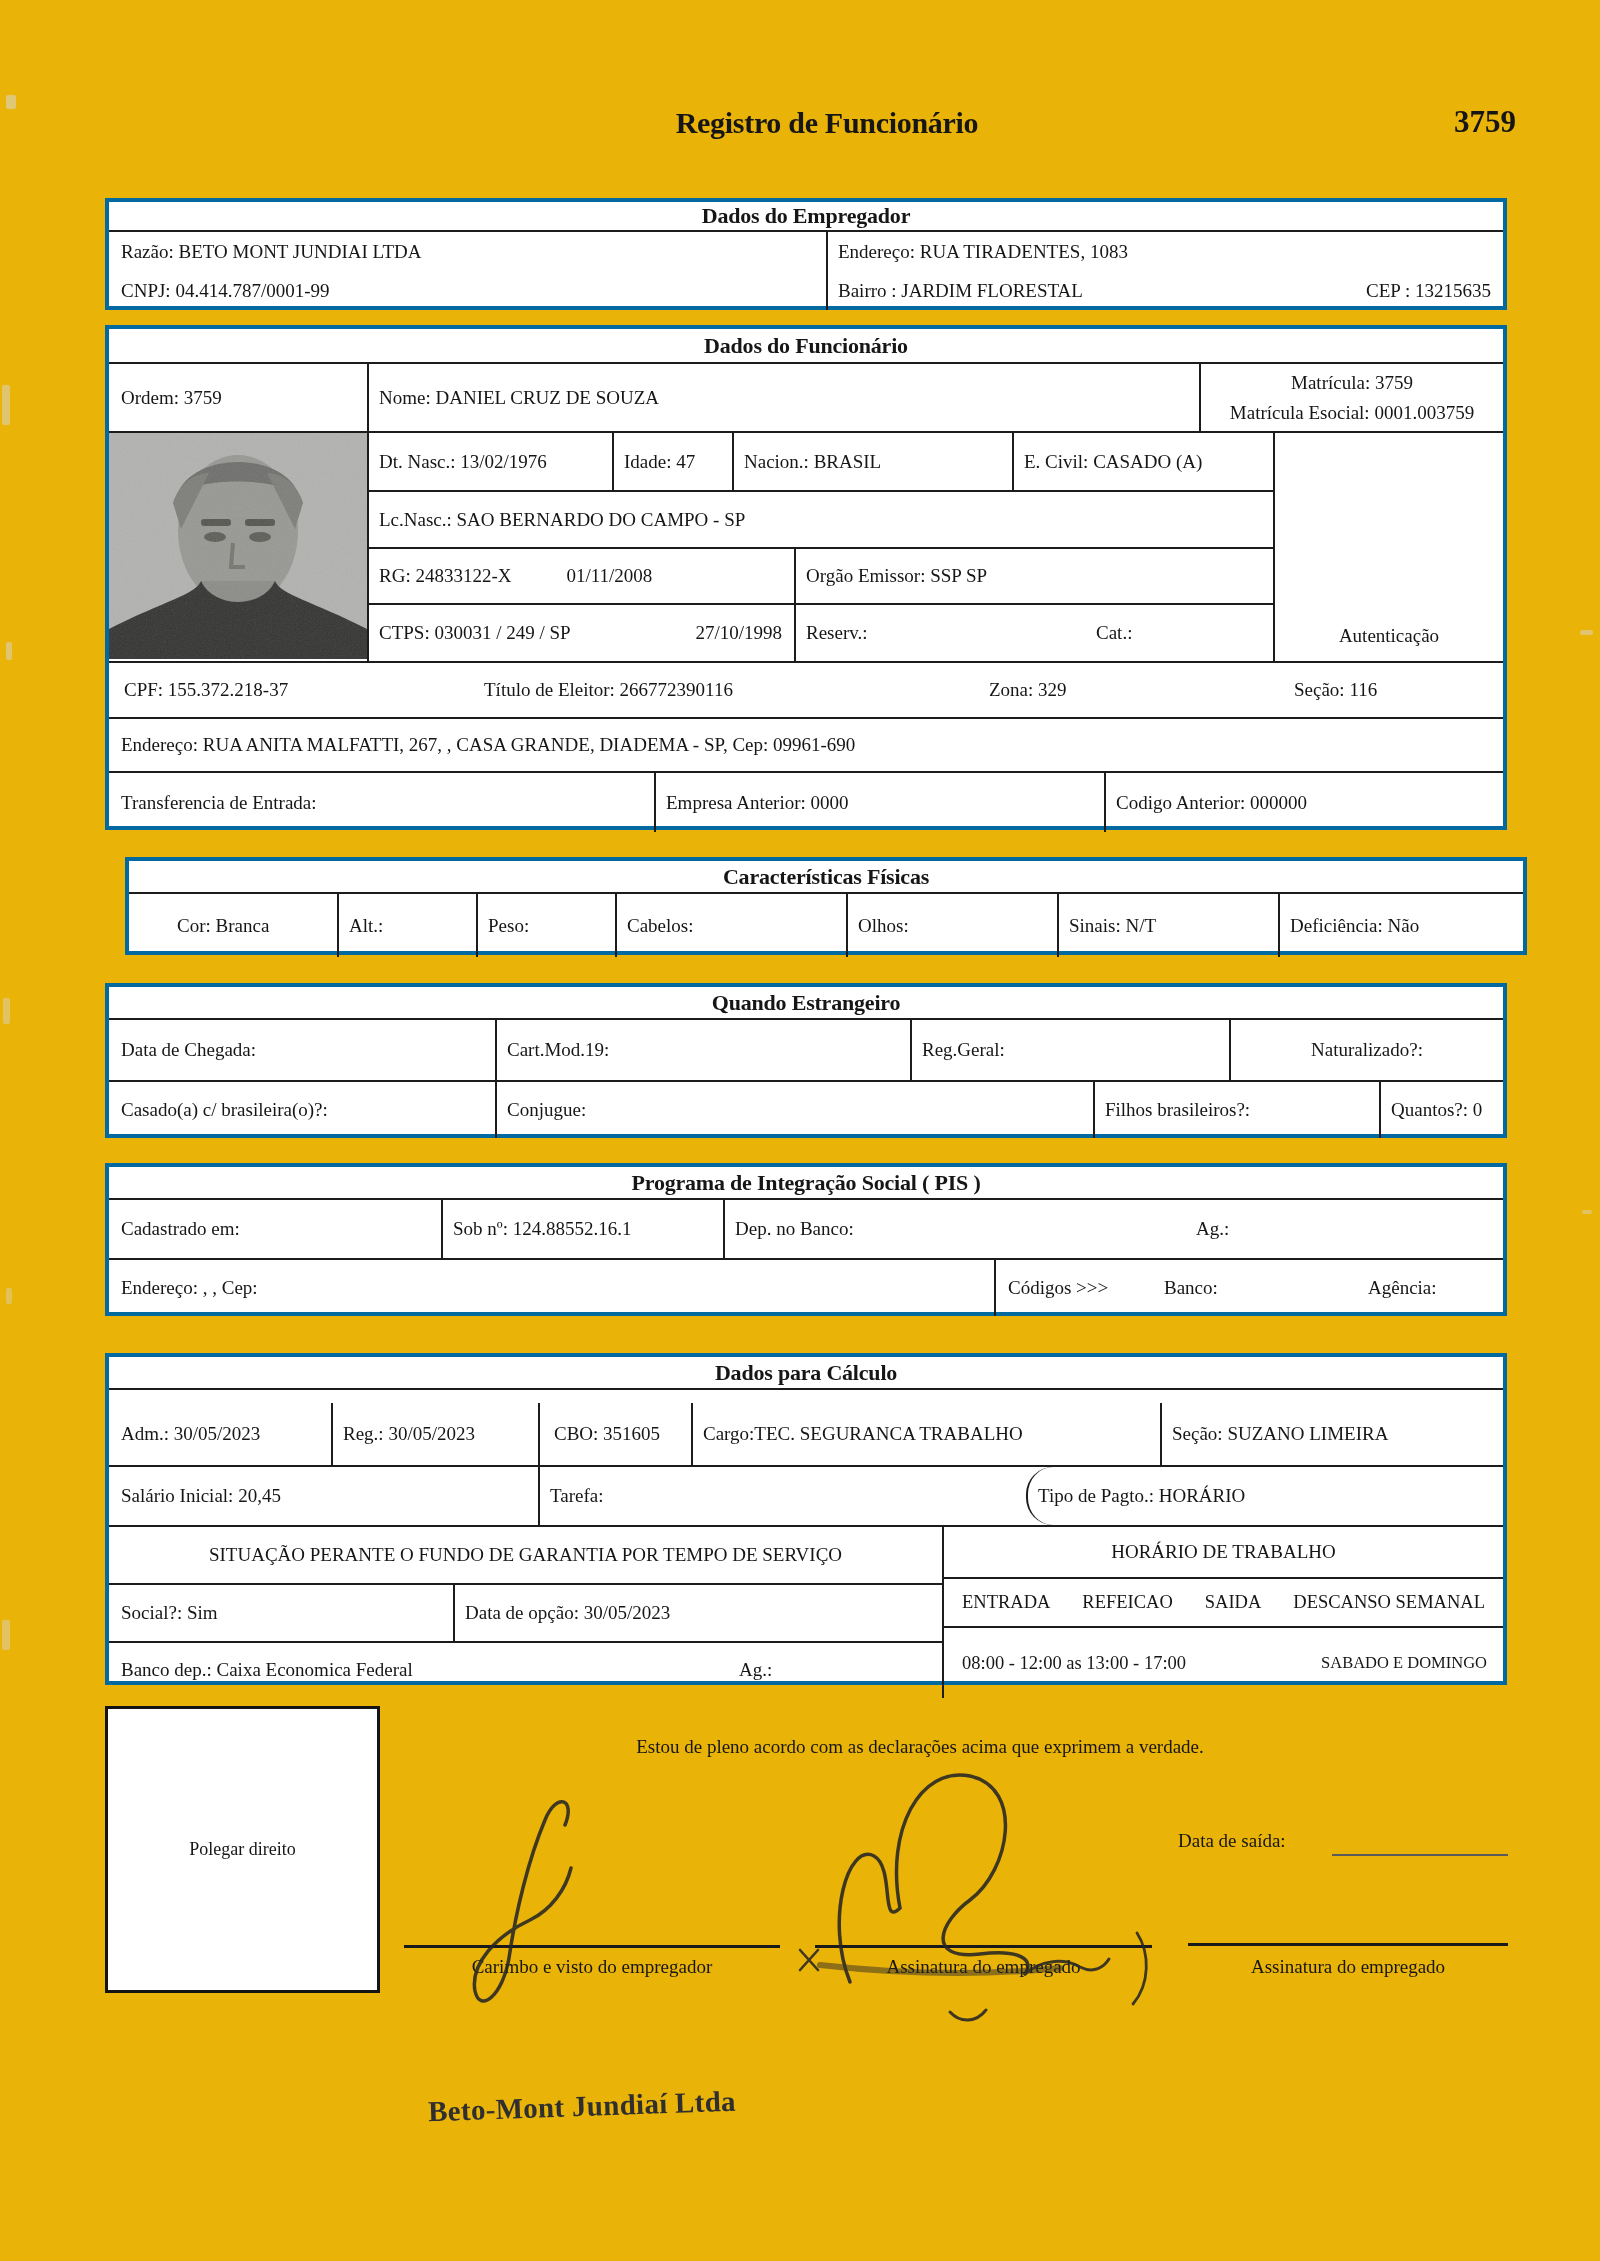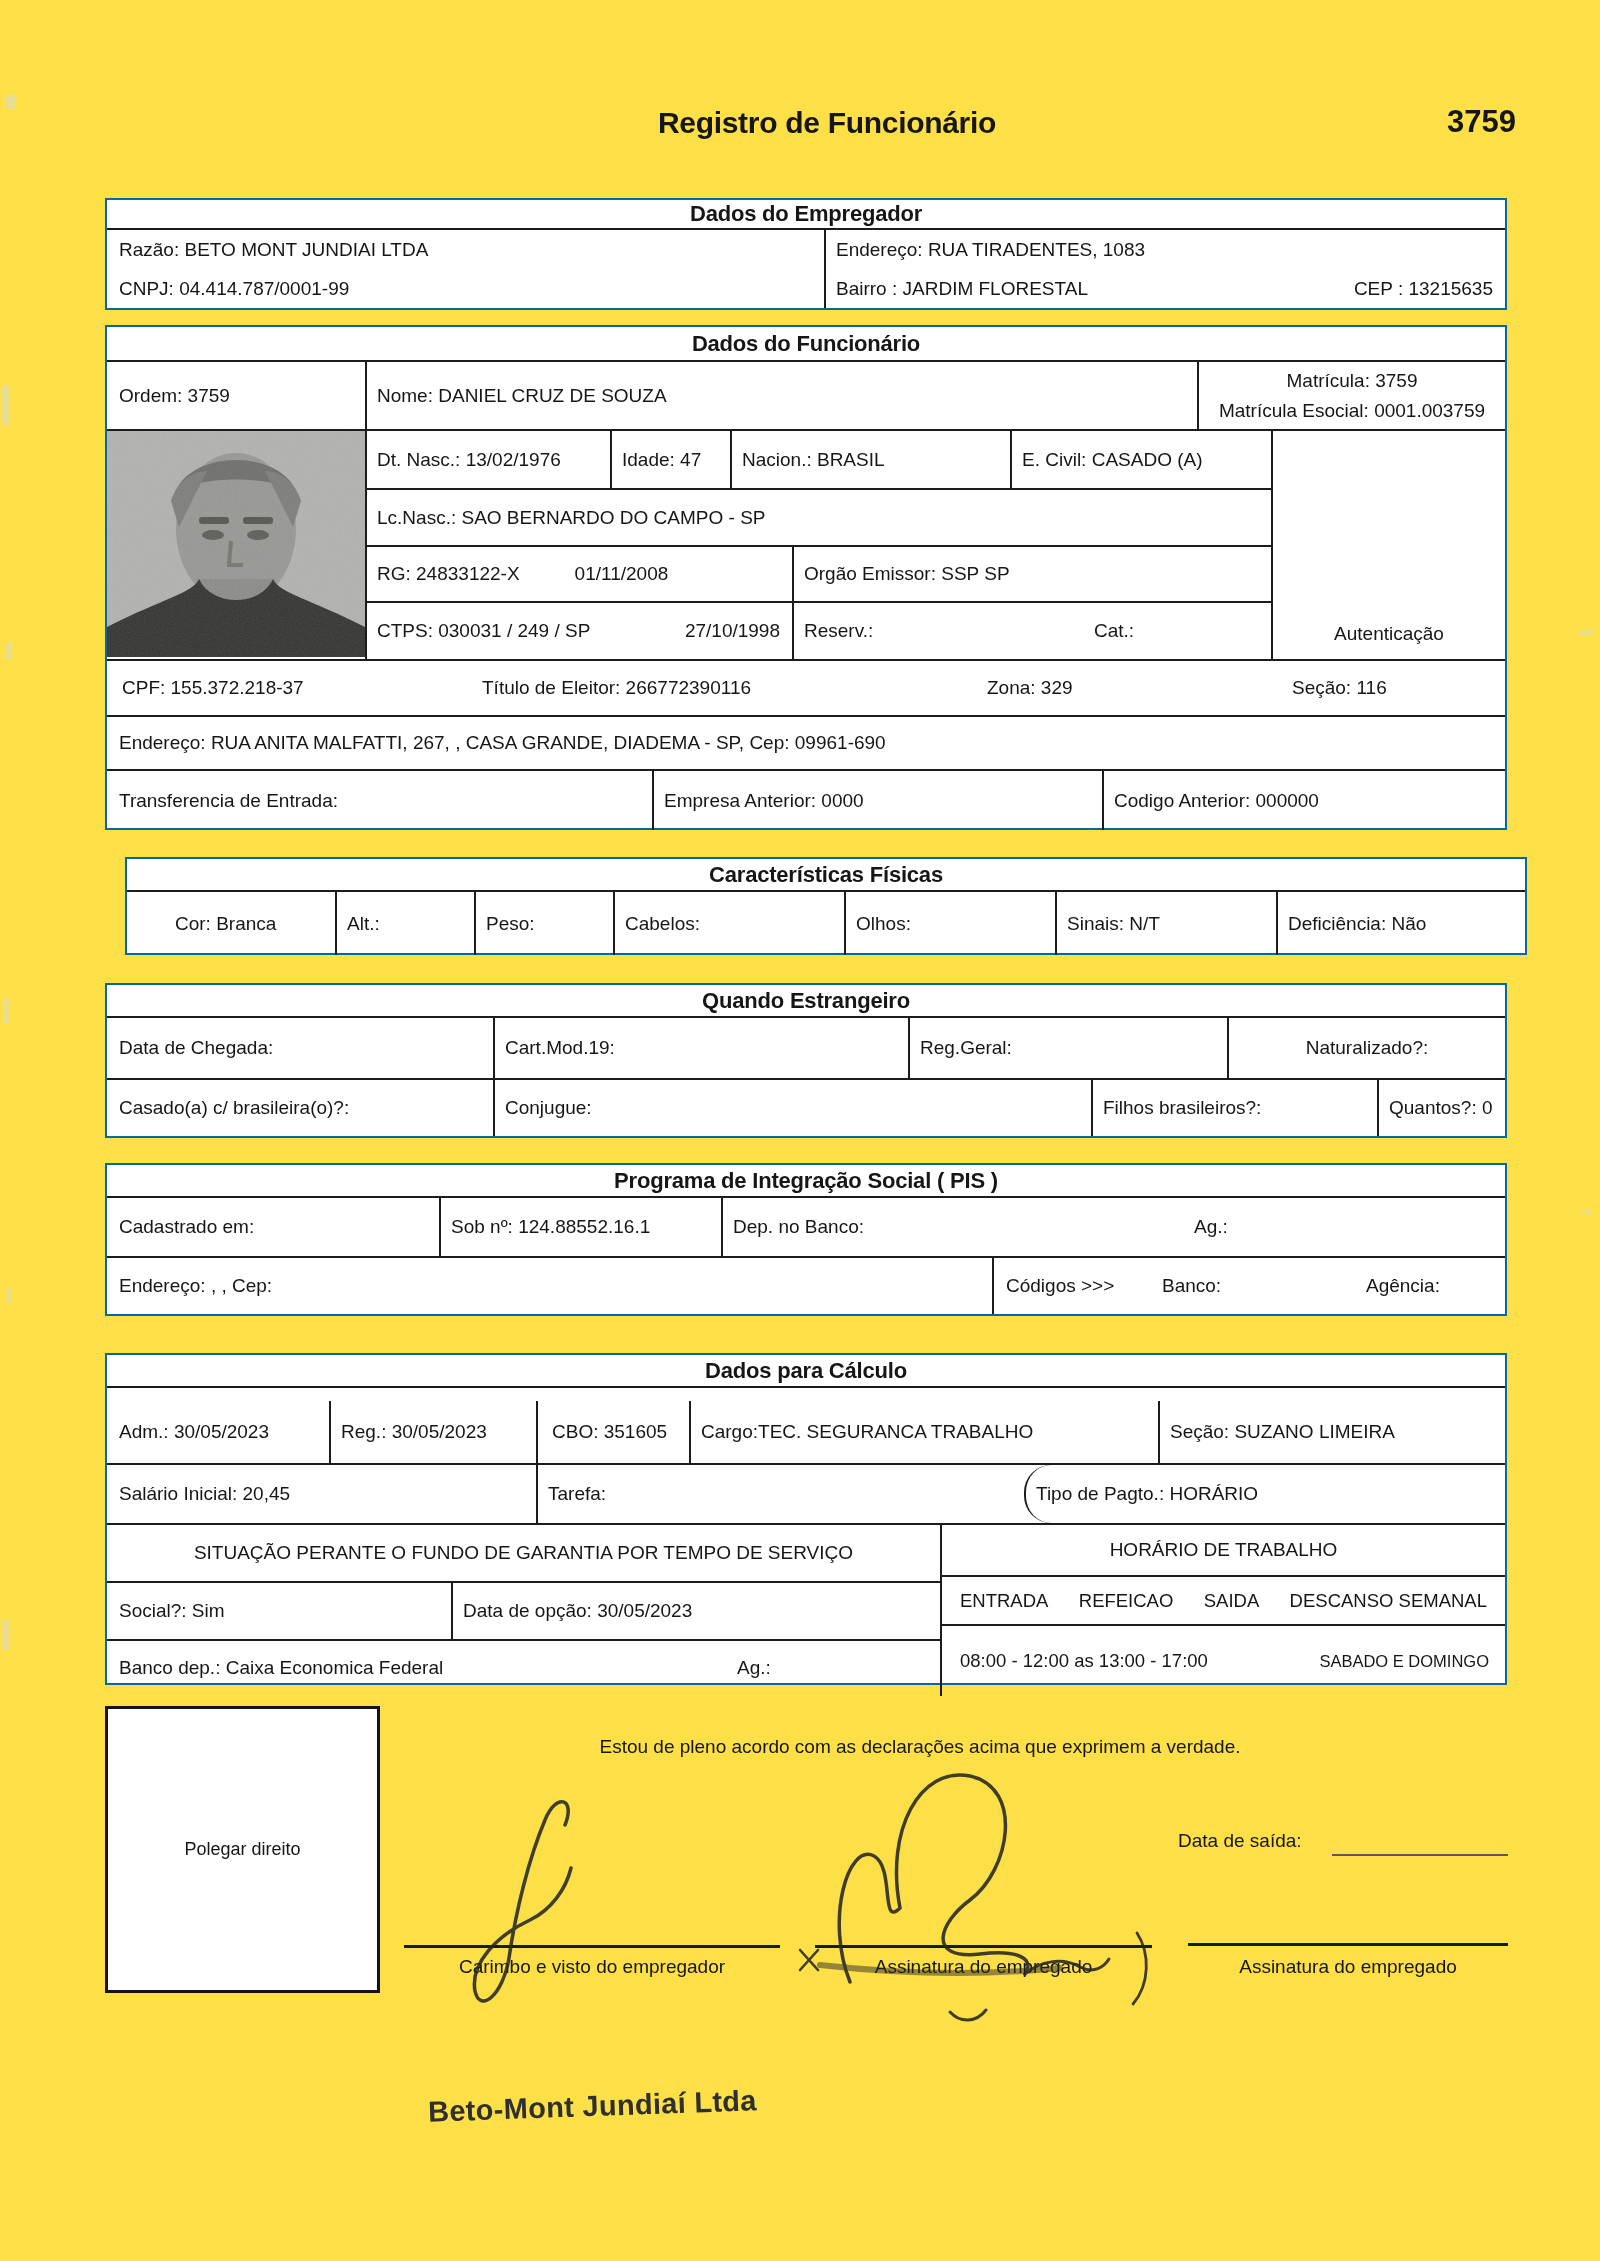--- a/index.html
+++ b/index.html
@@ -1,19 +1,19 @@
 <!DOCTYPE html>
 <html><head>
 <meta charset="utf-8">
 <style>
   html,body{margin:0;padding:0;background:#e8e8e6;}
-  .page{position:relative;width:1600px;height:2261px;background:#fde047;
-        font-family:Liberation Sans, sans-serif;color:#161616;overflow:hidden;}
+  .page{position:relative;width:1600px;height:2261px;background:#eab308;
+        font-family:Liberation Serif, serif;color:#161616;overflow:hidden;}
   .abs{position:absolute;}
-  .box{position:absolute;left:105px;width:1402px;border:2px solid #0369a1;background:#fff;box-sizing:border-box;}
+  .box{position:absolute;left:105px;width:1402px;border:4px solid #0369a1;background:#fff;box-sizing:border-box;}
   .hdr{display:flex;align-items:center;justify-content:center;font-weight:bold;font-size:22px;
        border-bottom:2px solid #1c1c1c;box-sizing:border-box;letter-spacing:-0.2px;}
   .row{display:flex;box-sizing:border-box;align-items:stretch;}
   .bt{border-top:2px solid #1c1c1c;}
   .bl{border-left:2px solid #1c1c1c;}
   .br{border-right:2px solid #1c1c1c;}
   .cell{box-sizing:border-box;display:flex;align-items:center;padding-left:10px;
         font-size:19px;white-space:nowrap;position:relative;}
   .grid{display:grid;box-sizing:border-box;}
   .gcell{box-sizing:border-box;display:flex;align-items:center;font-size:19px;white-space:nowrap;position:relative;}

